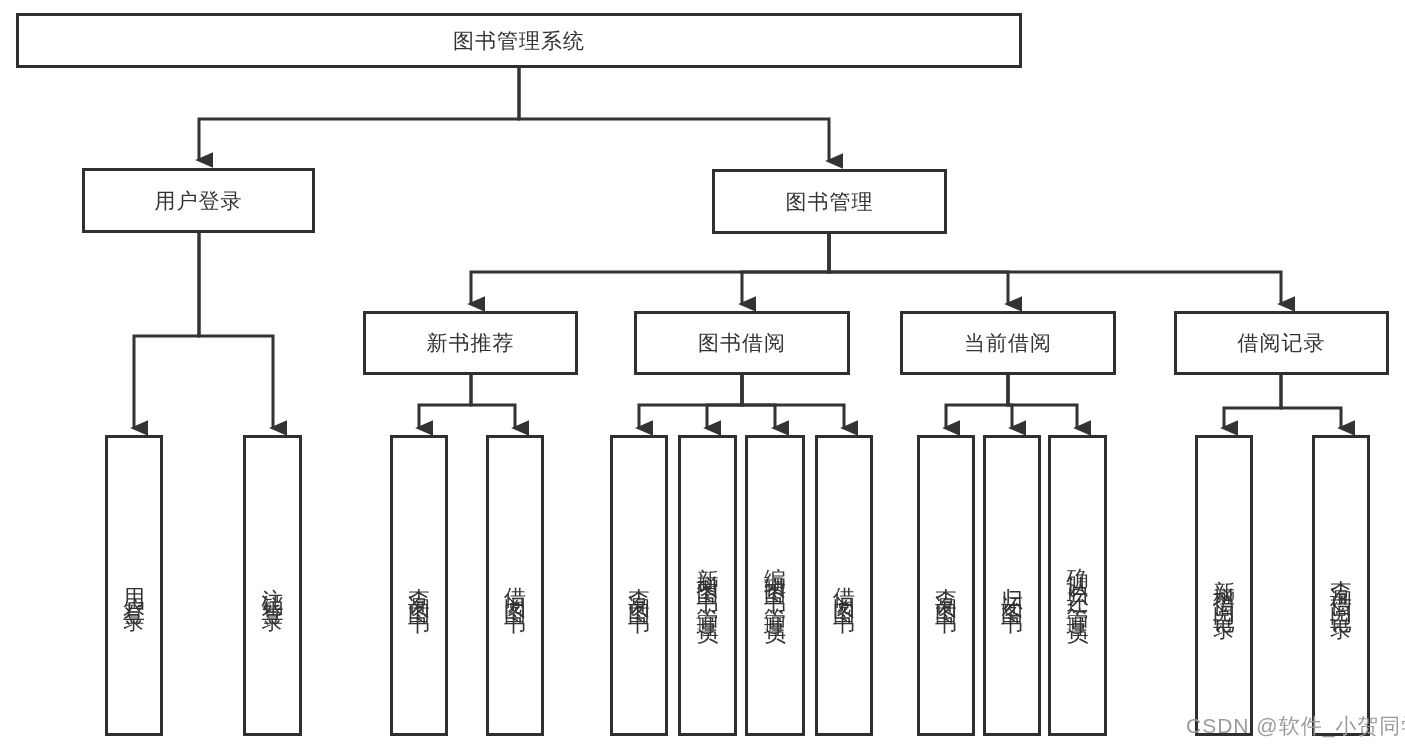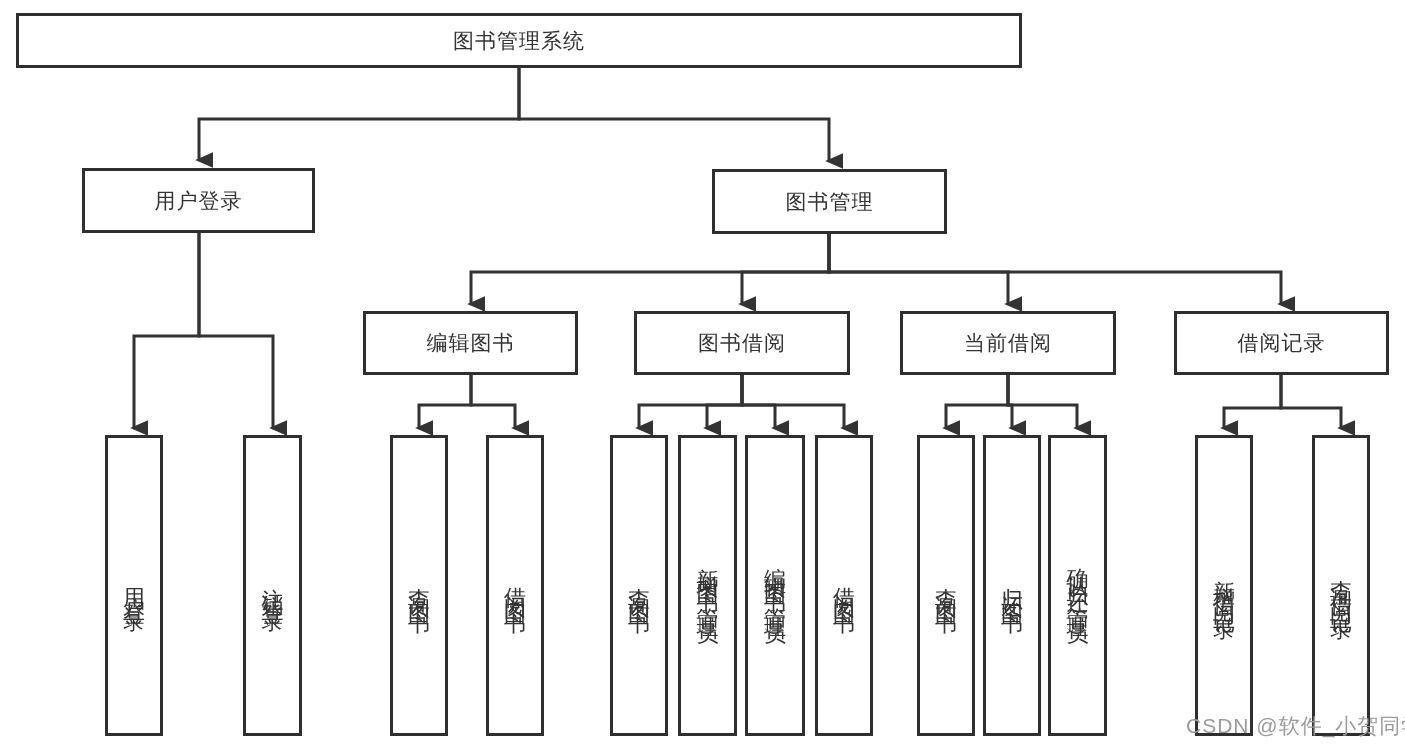--- a/index.html
+++ b/index.html
@@ -89,21 +89,21 @@
       <path d="M1281,375 V408 H1224 V428" marker-end="url(#arrow)"></path>
       <path d="M1281,375 V408 H1341 V428" marker-end="url(#arrow)"></path>
     </g>
   </svg>
 
   <div class="box" style="left:16px; top:13px; width:1006px; height:55px;">图书管理系统</div>
 
   <div class="box" style="left:82px; top:168px; width:233px; height:65px;">用户登录</div>
   <div class="box" style="left:712px; top:169px; width:235px; height:65px;">图书管理</div>
 
-  <div class="box" style="left:363px; top:311px; width:215px; height:64px;">编辑图书</div>
+  <div class="box" style="left:363px; top:311px; width:215px; height:64px;">新书推荐</div>
   <div class="box" style="left:634px; top:311px; width:216px; height:64px;">图书借阅</div>
   <div class="box" style="left:900px; top:311px; width:216px; height:64px;text-align:center;">当前借阅</div>
   <div class="box" style="left:1174px; top:311px; width:215px; height:64px;">借阅记录</div>
 
   <div class="box leaf" style="left:105px; top:435px; width:58px; height:301px;">
     <span class="vtext">用户登录</span>
   </div>
   <div class="box leaf" style="left:243px; top:435px; width:59px; height:301px;">
     <span class="vtext">注销登录</span>
   </div>

